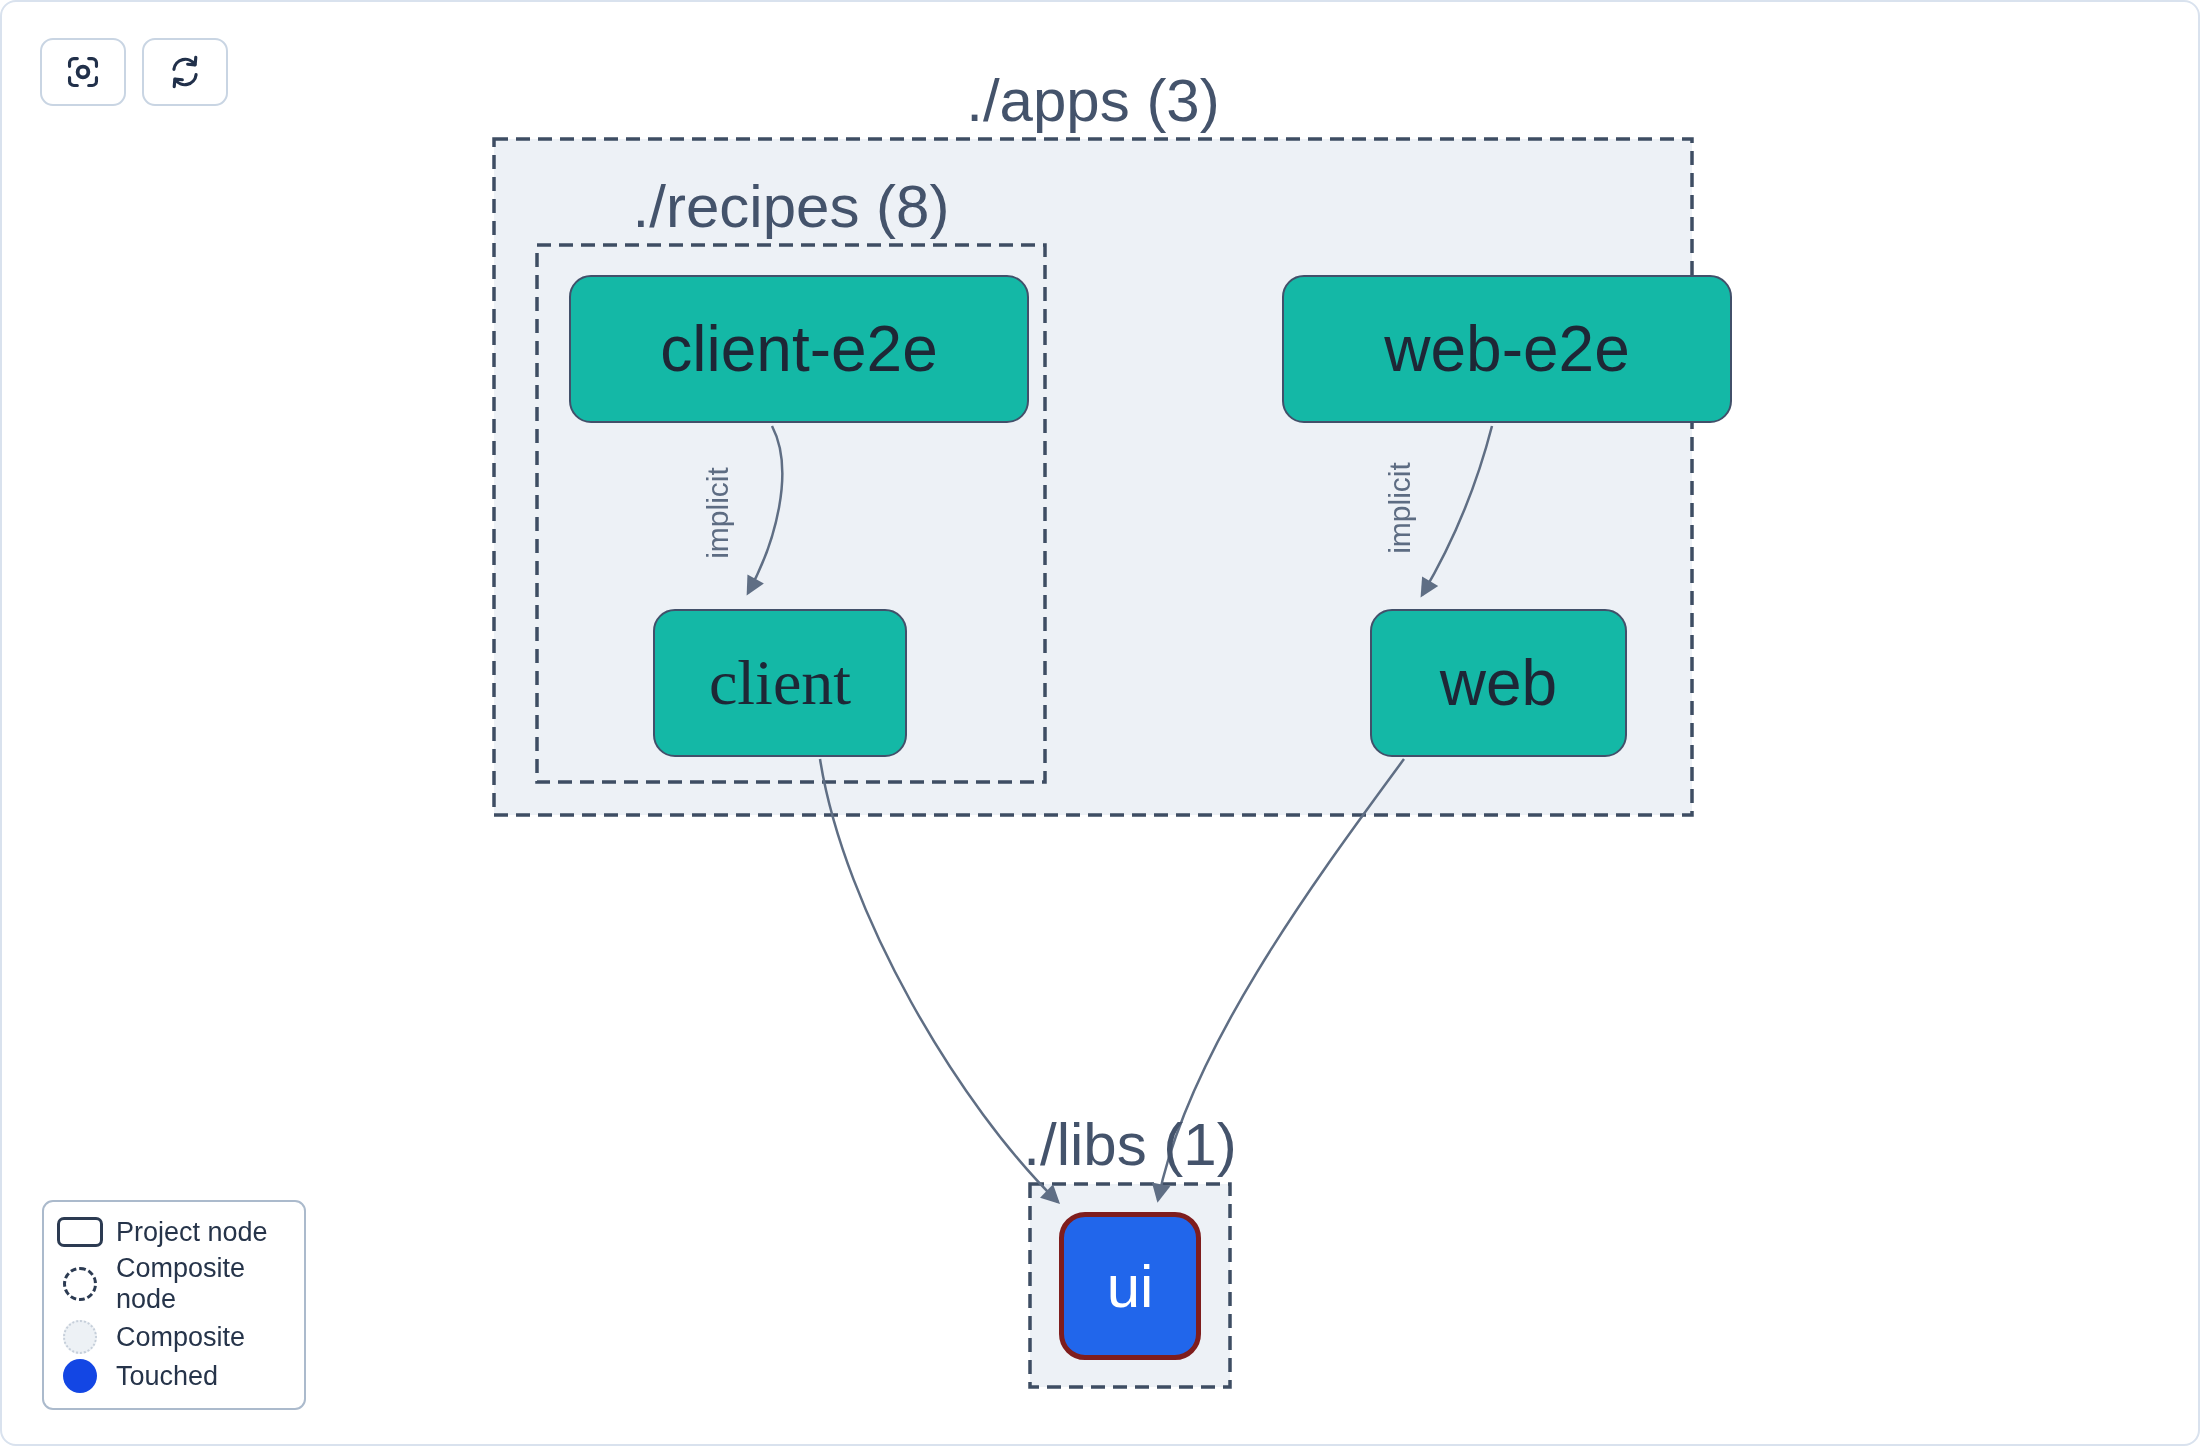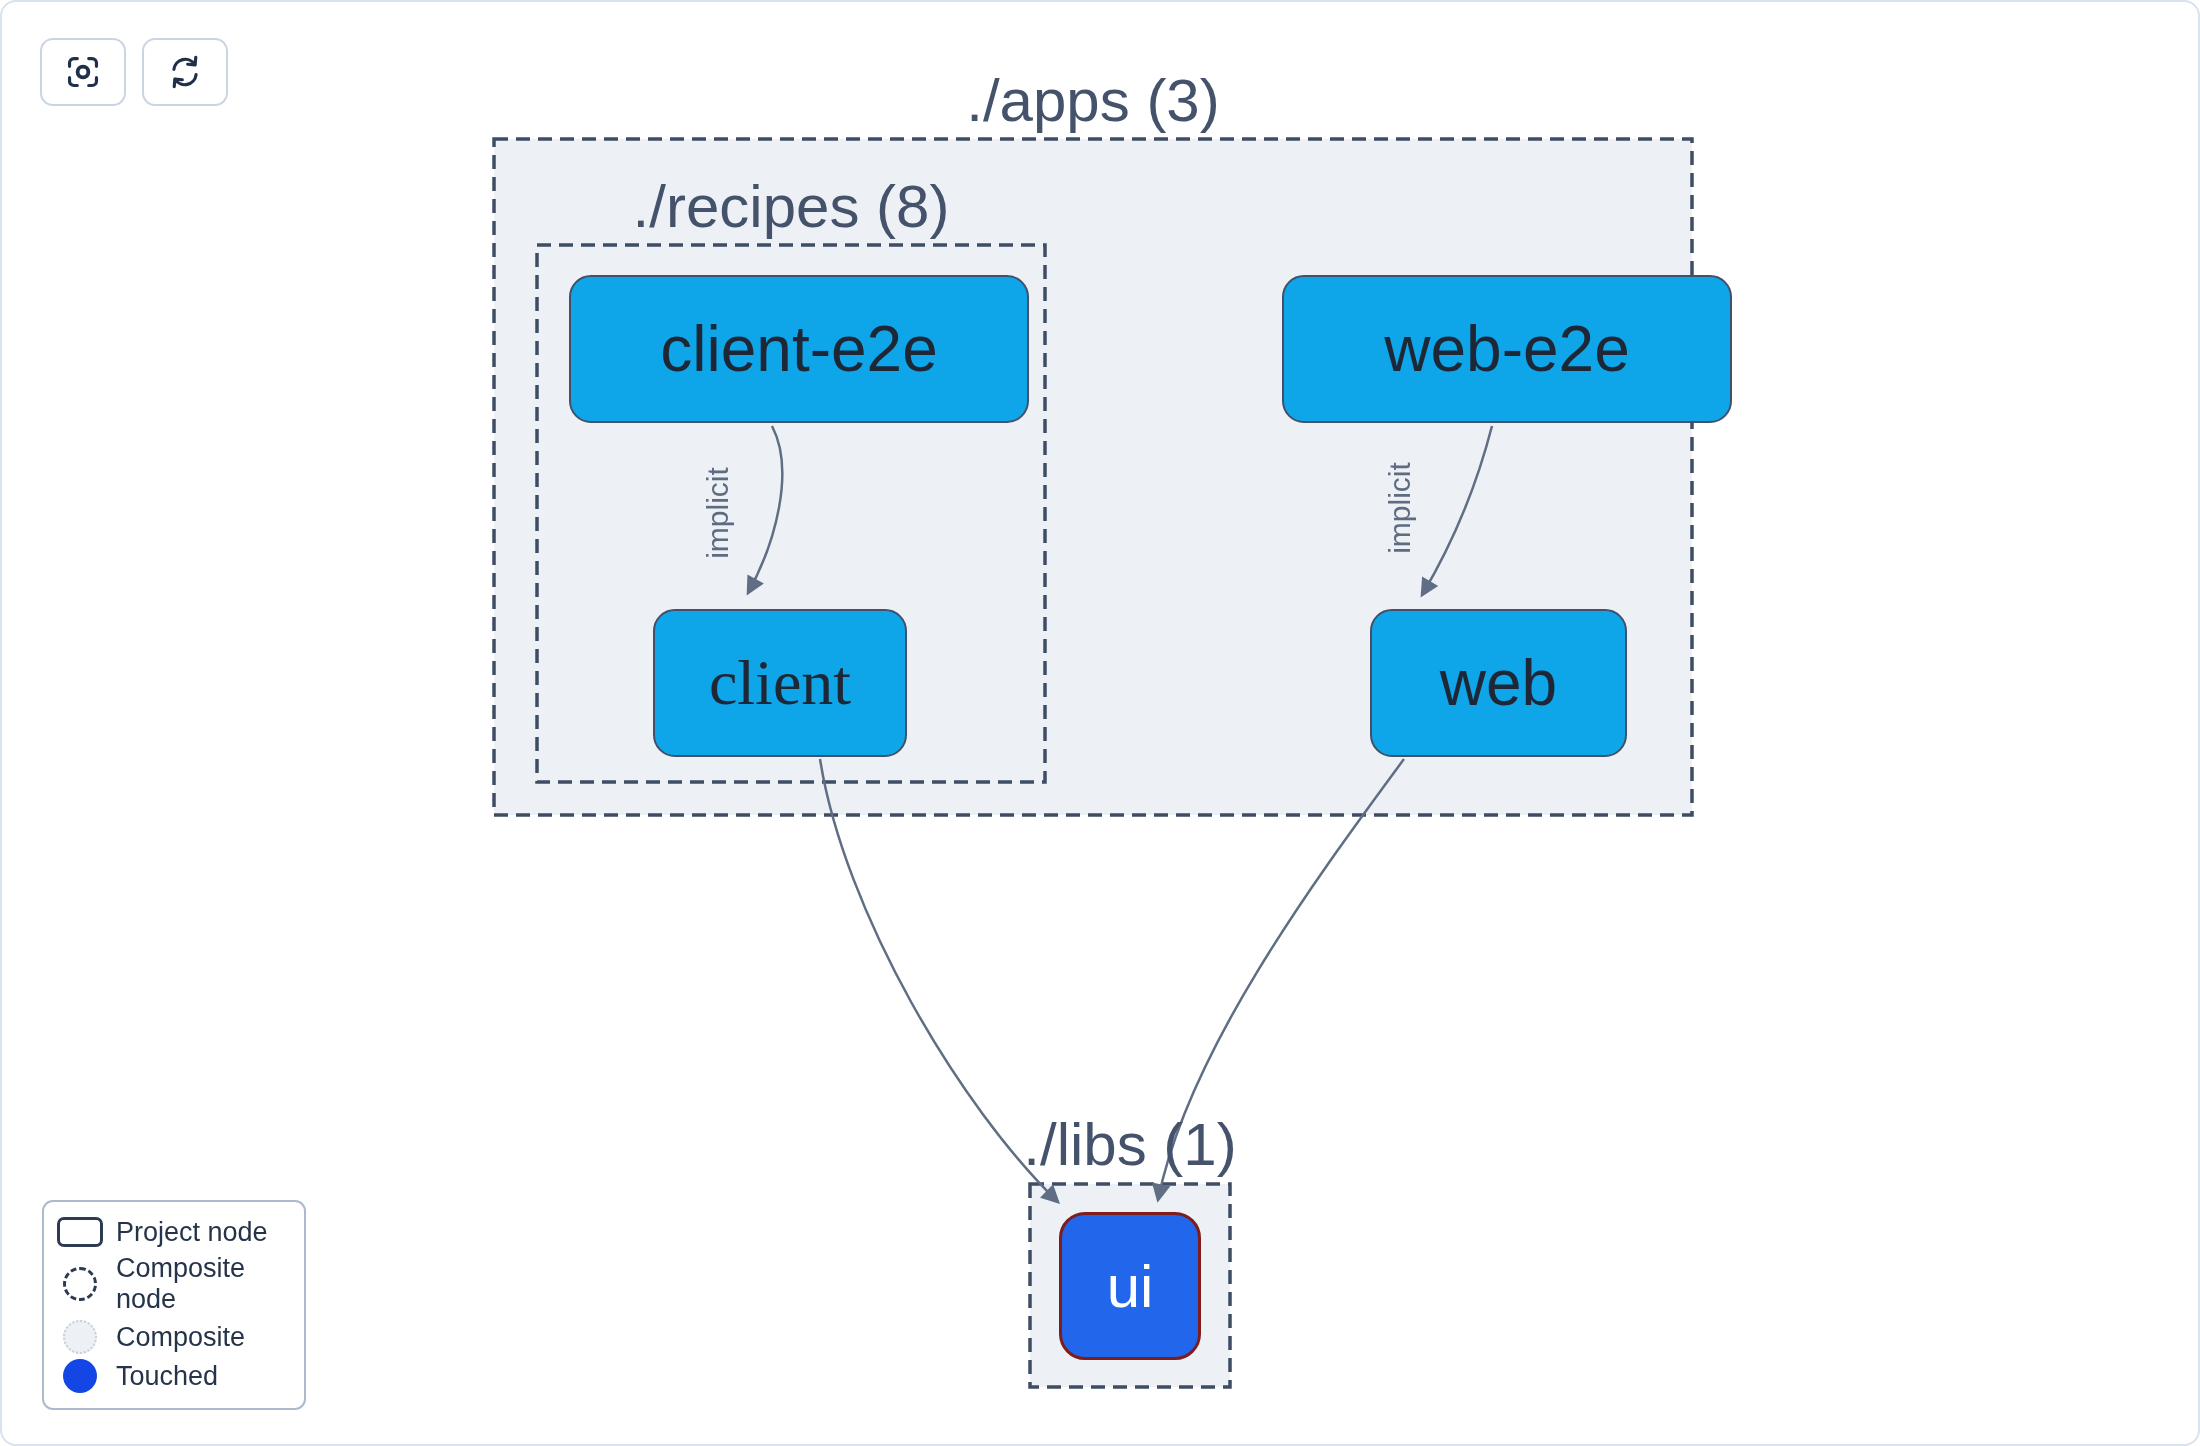--- a/index.html
+++ b/index.html
@@ -19,30 +19,30 @@
   .group-label{
     position:absolute;z-index:2;
     transform:translateX(-50%);
     font-size:60px;line-height:1.15;
     color:#44536b;white-space:nowrap;
   }
   
   .node{
     position:absolute;z-index:3;
     display:flex;align-items:center;justify-content:center;
-    background:#0ea5e9;
+    background:#14b8a6;
     border:2px solid #42506a;
     border-radius:22px;
     font-size:64px;color:#1e2736;
     cursor:pointer;box-sizing:border-box;
     white-space:nowrap;
   }
   .node.touched{
     background:#2166eb;
-    border:3px solid #7f1d1d;
+    border:5px solid #7f1d1d;
     border-radius:26px;
     color:#ffffff;font-size:60px;
   }
   
   .edge-label{
     position:absolute;z-index:2;
     transform:translate(-50%,-50%) rotate(-90deg);
     font-size:30px;color:#5d6c82;white-space:nowrap;
   }
   

